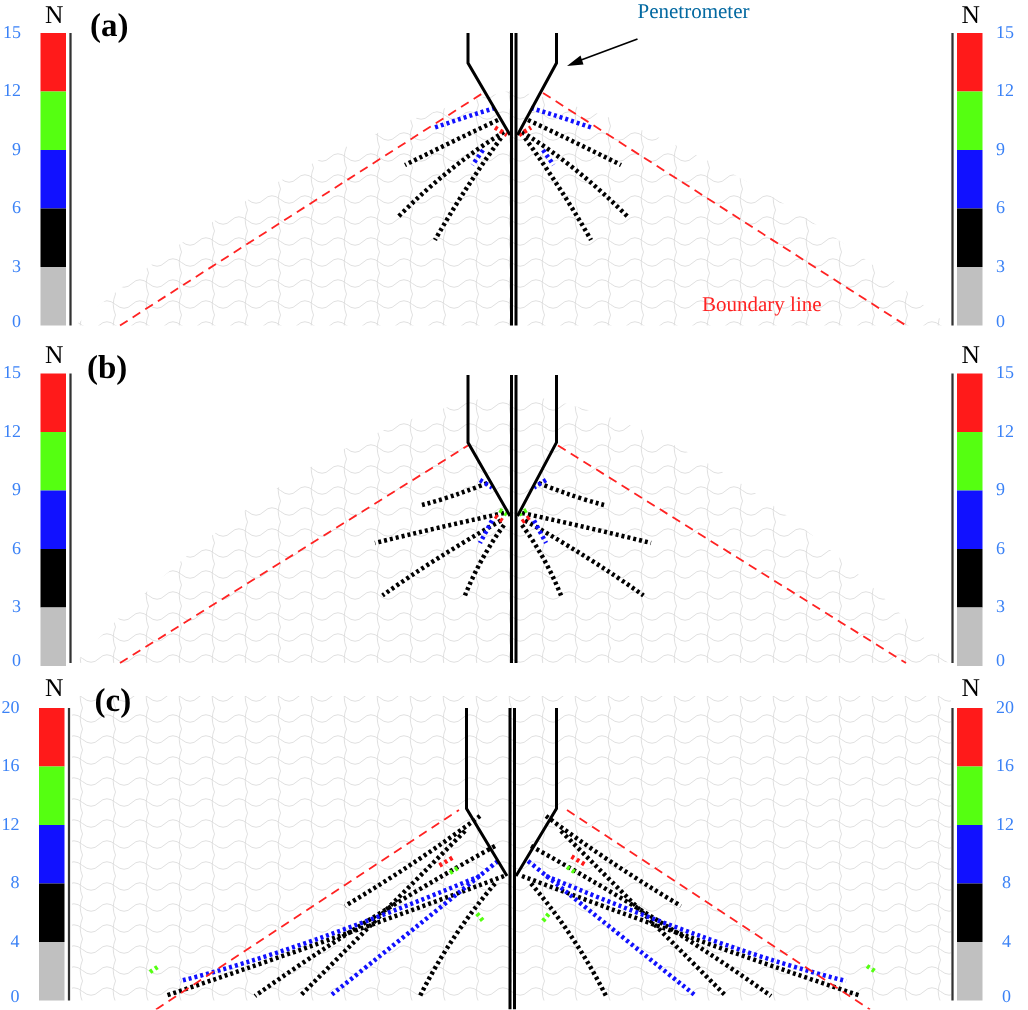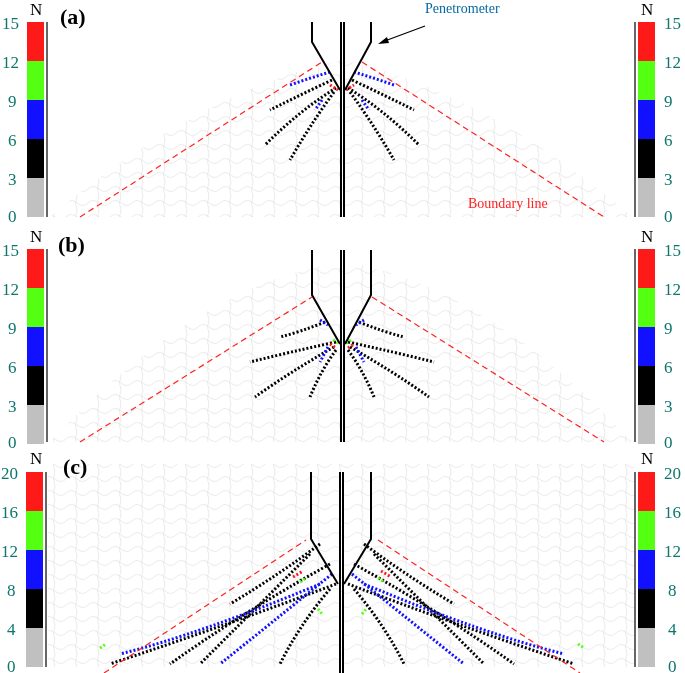--- a/index.html
+++ b/index.html
@@ -1,18 +1,18 @@
 <!DOCTYPE html>
 <html><head>
 <meta charset="utf-8">
 <style>
   html,body{margin:0;padding:0;background:#fff;}
   body{width:685px;height:673px;position:relative;overflow:hidden;font-family:"Liberation Serif","DejaVu Serif",serif;}
   .panel{position:absolute;left:0;width:685px;}
-  .scale-label{position:absolute;font-size:17px;color:#0f766e;line-height:1;}
+  .scale-label{position:absolute;font-size:12px;color:#3b82f6;line-height:1;}
   .scale-n{position:absolute;font-size:17px;color:#000;line-height:1;}
   .panel-label{position:absolute;font-size:22px;font-weight:bold;color:#000;line-height:1;}
   .annot{position:absolute;font-size:14px;line-height:1;}
   svg{position:absolute;left:0;top:0;}
 </style>
 </head>
 <body>
 
 <div class="panel" style="top:0;height:222px;">
   <svg width="685" height="222">

